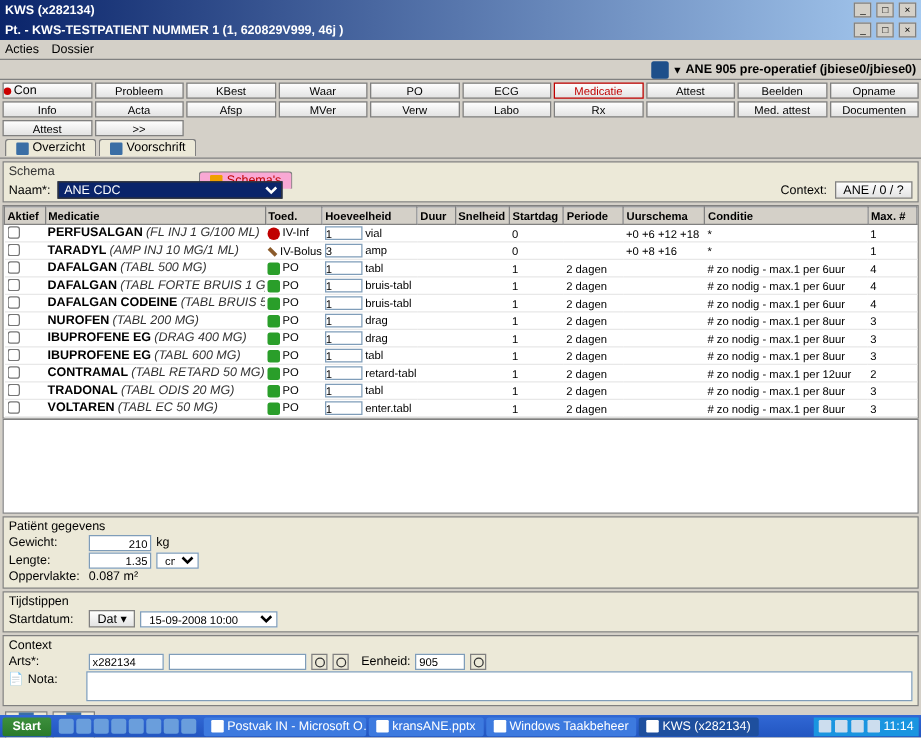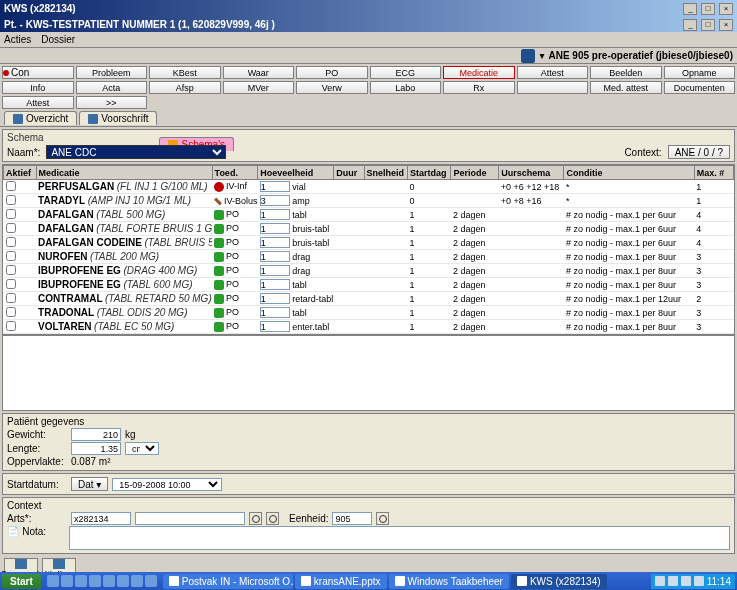--- a/index.html
+++ b/index.html
@@ -340,20 +340,21 @@
     <input class="fld right" style="width: 50px;" value="1.35">
     <select class="fld" style="width:34px"><option>cm</option></select>
   </div>
   <div class="fld-row">
     <label>Oppervlakte:</label>
     <span>0.087 m²</span>
   </div>
 </div>
 
 <div class="small-panel">
+  <div>Tijdstippen</div>
   <div class="fld-row">
     <label>Startdatum:</label>
     <button class="ctx-btn">Dat ▾</button>
     <select class="fld" style="width:110px"><option>15-09-2008 10:00</option></select>
   </div>
 </div>
 
 <div class="small-panel">
   <div>Context</div>
   <div class="fld-row">

